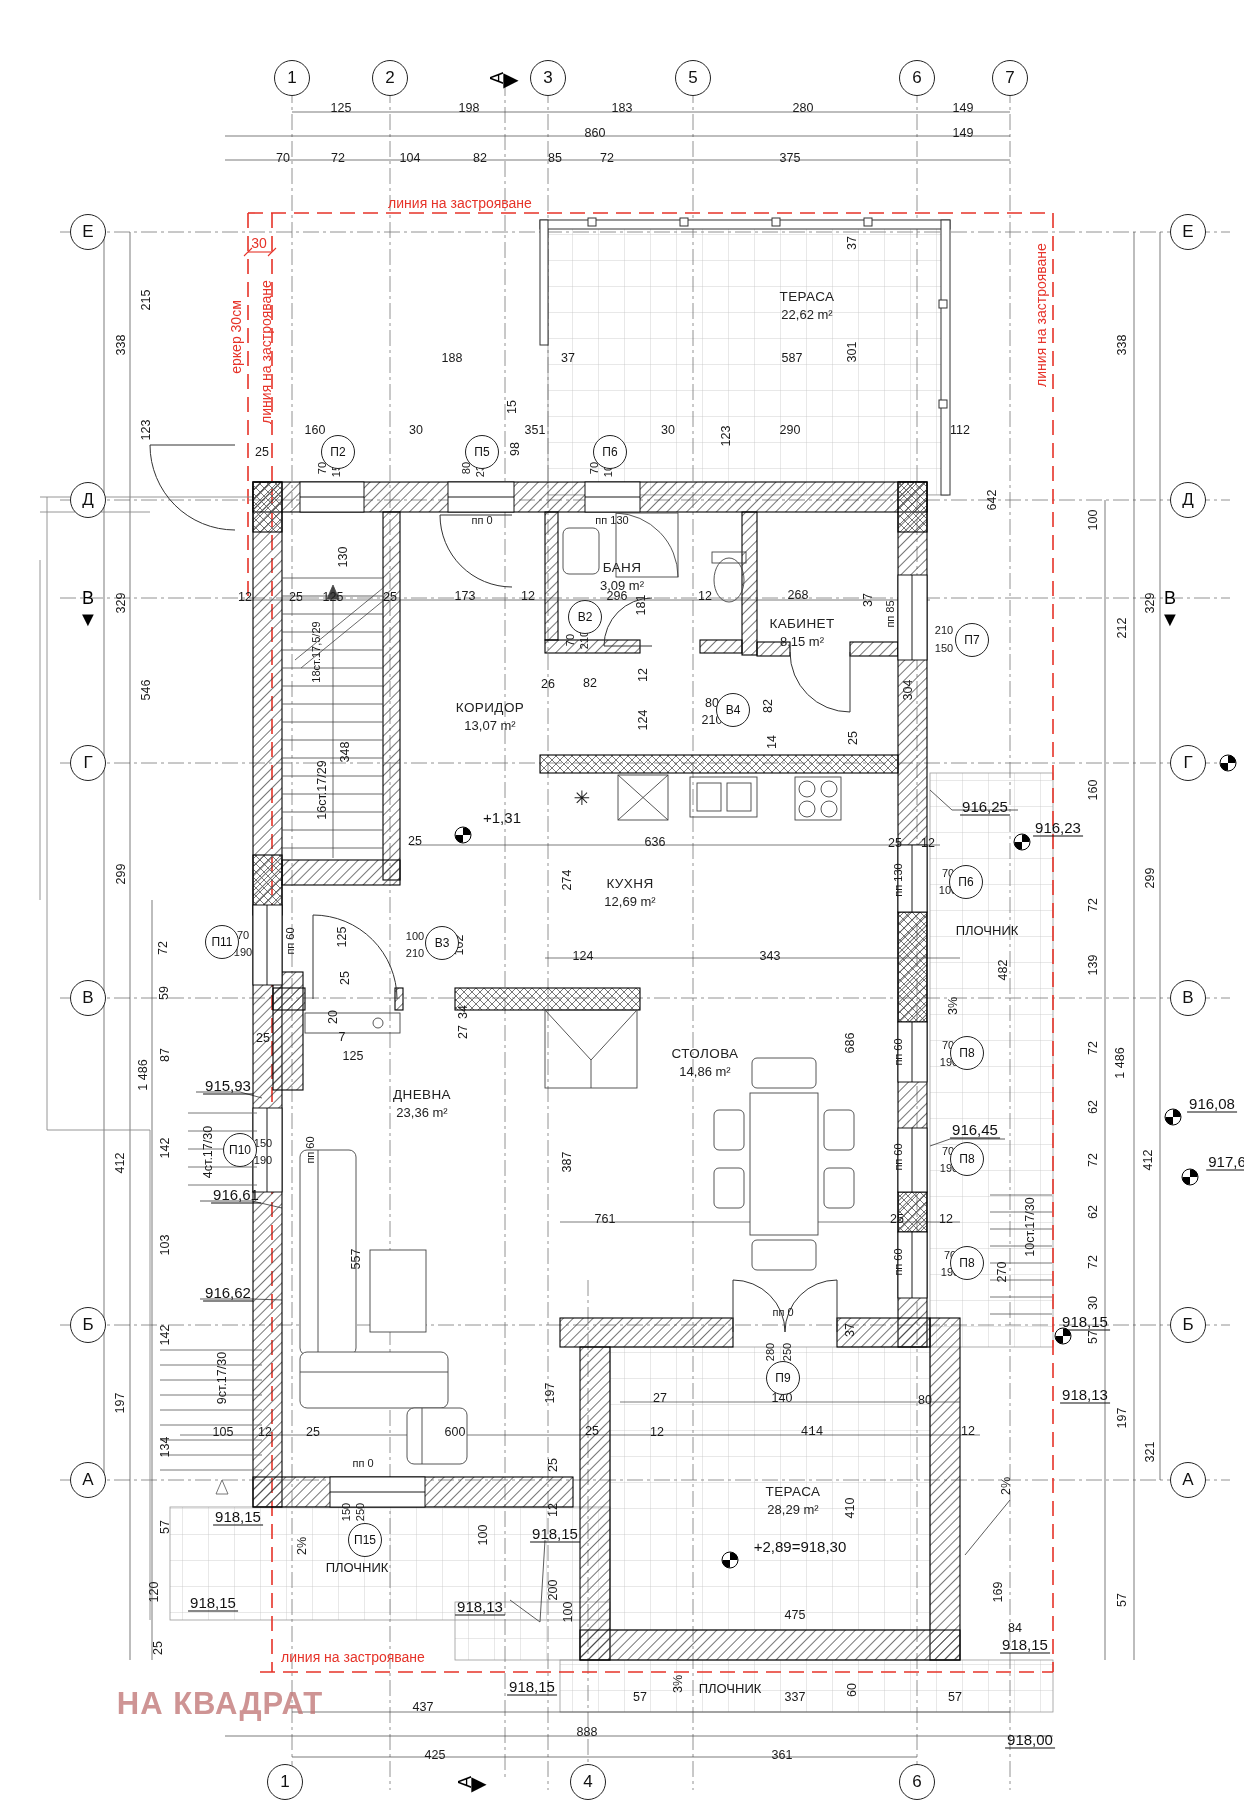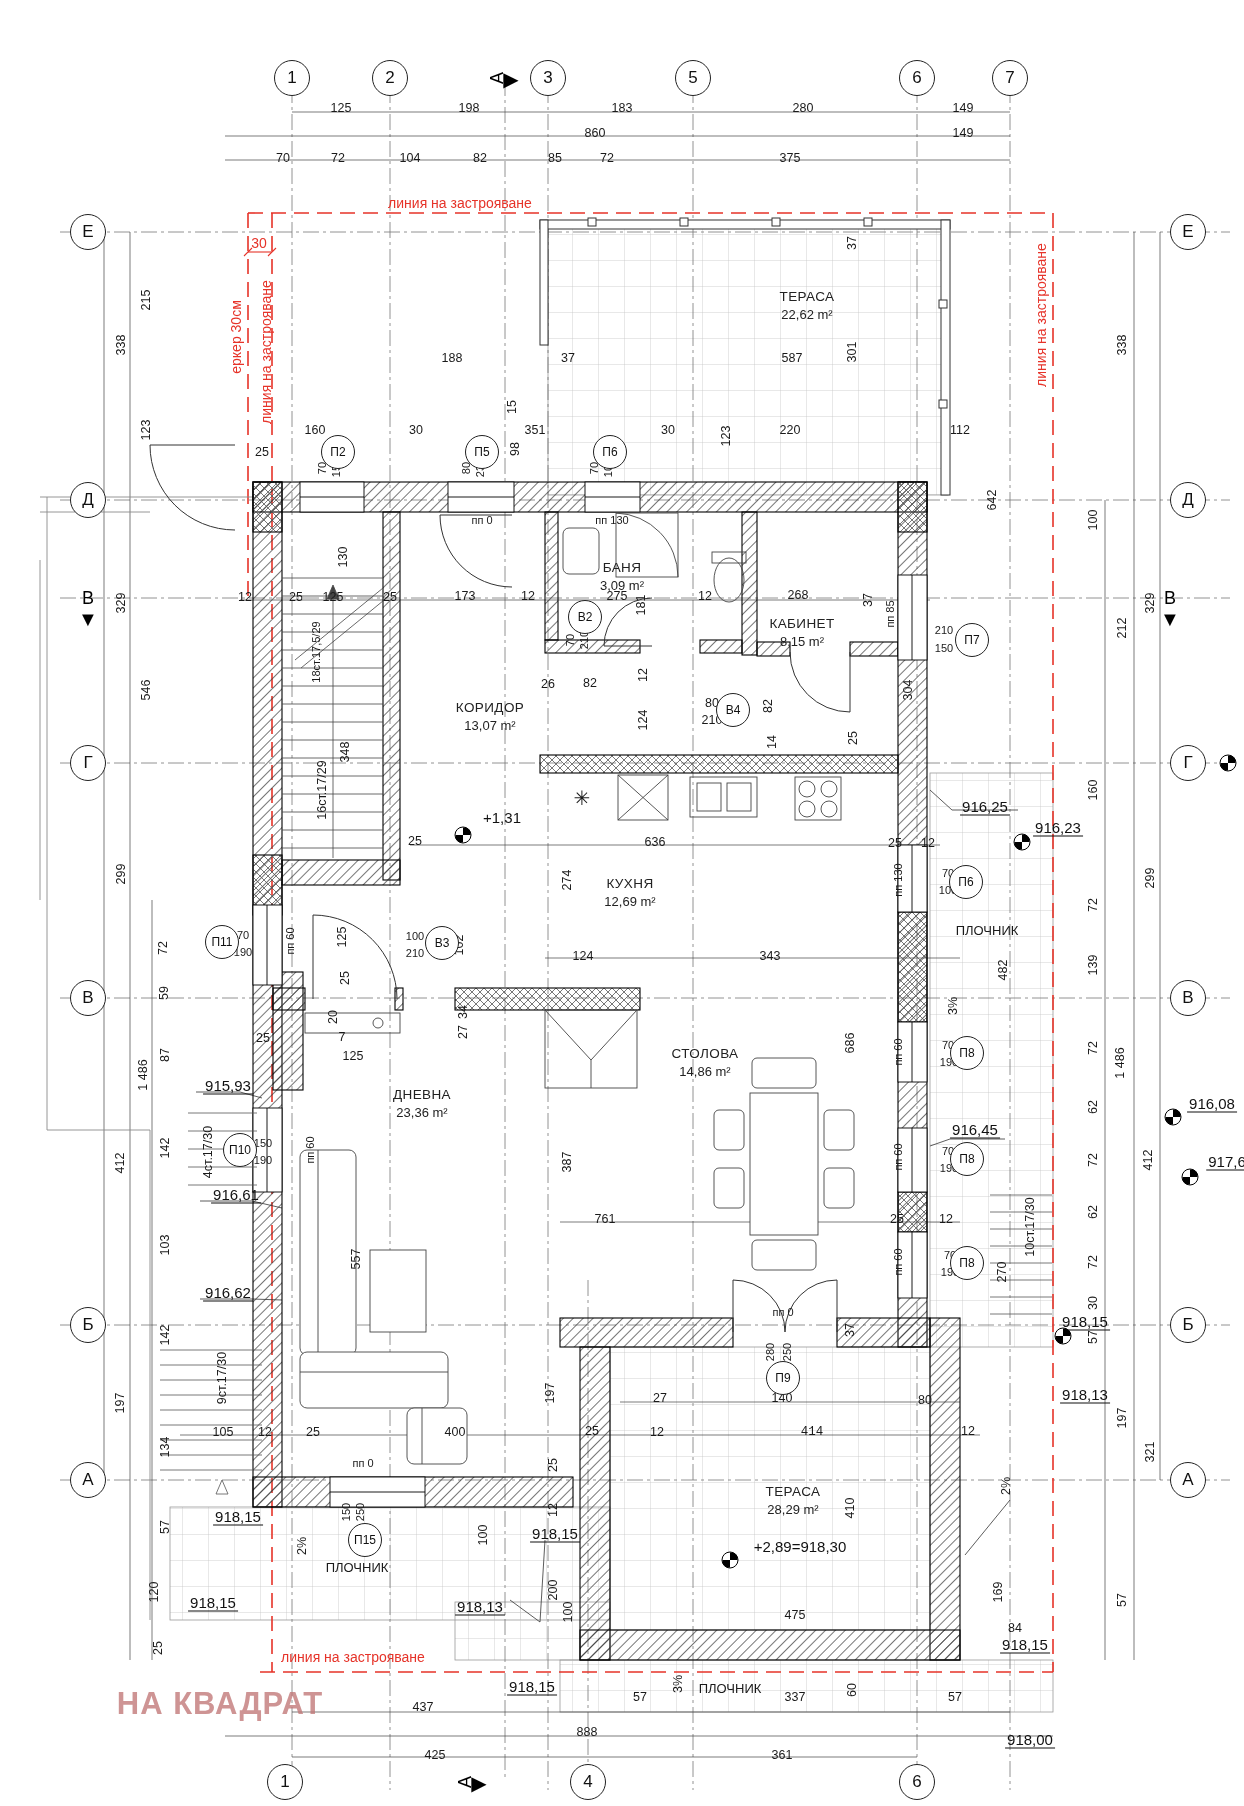--- a/index.html
+++ b/index.html
@@ -344,21 +344,21 @@
       <div class="lbl" style="left: 338px; top: 158px;">72</div>
       <div class="lbl" style="left: 410px; top: 158px;">104</div>
       <div class="lbl" style="left: 480px; top: 158px;">82</div>
       <div class="lbl" style="left: 555px; top: 158px;">85</div>
       <div class="lbl" style="left: 607px; top: 158px;">72</div>
       <div class="lbl" style="left: 790px; top: 158px;">375</div>
       <div class="lbl" style="left: 315px; top: 430px;">160</div>
       <div class="lbl" style="left: 416px; top: 430px;">30</div>
       <div class="lbl" style="left: 535px; top: 430px;">351</div>
       <div class="lbl" style="left: 668px; top: 430px;">30</div>
-      <div class="lbl" style="left: 790px; top: 430px;">220</div>
+      <div class="lbl" style="left: 790px; top: 430px;">290</div>
       <div class="lbl" style="left: 960px; top: 430px;">112</div>
       <div class="lbl rot" style="left: 726px; top: 436px;">123</div>
       <div class="lbl rot" style="left: 992px; top: 500px;">642</div>
       <div class="lbl" style="left: 452px; top: 358px;">188</div>
       <div class="lbl" style="left: 568px; top: 358px;">37</div>
       <div class="lbl" style="left: 792px; top: 358px;">587</div>
       <div class="lbl rot" style="left: 852px; top: 352px;">301</div>
       <div class="lbl rot" style="left: 512px; top: 407px;">15</div>
       <div class="lbl rot" style="left: 852px; top: 243px;">37</div>
       <div class="lbl rot" style="left: 515px; top: 449px;">98</div>
@@ -374,21 +374,21 @@
       <div class="lbl rot" style="left: 343px; top: 557px;">130</div>
       <div class="lbl rot" style="left: 345px; top: 752px;">348</div>
       <div class="lbl rot" style="left: 322px; top: 790px;">16ст.17/29</div>
       <div class="lbl rot" style="left: 316px; top: 652px; font-size: 11px;">18ст.17,5/29</div>
       <div class="lbl" style="left: 245px; top: 597px;">12</div>
       <div class="lbl" style="left: 296px; top: 597px;">25</div>
       <div class="lbl" style="left: 333px; top: 597px;">125</div>
       <div class="lbl" style="left: 390px; top: 597px;">25</div>
       <div class="lbl" style="left: 465px; top: 596px;">173</div>
       <div class="lbl" style="left: 528px; top: 596px;">12</div>
-      <div class="lbl" style="left: 617px; top: 596px;">275</div>
+      <div class="lbl" style="left: 617px; top: 596px;">296</div>
       <div class="lbl" style="left: 705px; top: 596px;">12</div>
       <div class="lbl" style="left: 798px; top: 595px;">268</div>
       <div class="lbl rot" style="left: 641px; top: 605px;">181</div>
       <div class="lbl rot" style="left: 868px; top: 600px;">37</div>
       <div class="lbl rot" style="left: 908px; top: 690px;">304</div>
       <div class="lbl rot" style="left: 890px; top: 614px; font-size: 11px;">пп 85</div>
       <div class="lbl" style="left: 944px; top: 630px; font-size: 11px;">210</div>
       <div class="lbl" style="left: 944px; top: 648px; font-size: 11px;">150</div>
       <div class="lbl rot" style="left: 570px; top: 640px; font-size: 11px;">70</div>
       <div class="lbl rot" style="left: 584px; top: 640px; font-size: 11px;">210</div>
@@ -454,21 +454,21 @@
       <div class="lbl" style="left: 660px; top: 1398px;">27</div>
       <div class="lbl" style="left: 782px; top: 1398px;">140</div>
       <div class="lbl" style="left: 925px; top: 1400px;">80</div>
       <div class="lbl rot" style="left: 850px; top: 1330px;">37</div>
       <div class="lbl rot" style="left: 770px; top: 1352px; font-size: 11px;">280</div>
       <div class="lbl rot" style="left: 787px; top: 1352px; font-size: 11px;">250</div>
       <div class="lbl" style="left: 783px; top: 1312px; font-size: 11px;">пп 0</div>
       <div class="lbl" style="left: 223px; top: 1432px;">105</div>
       <div class="lbl" style="left: 265px; top: 1432px;">12</div>
       <div class="lbl" style="left: 313px; top: 1432px;">25</div>
-      <div class="lbl" style="left: 455px; top: 1432px;">400</div>
+      <div class="lbl" style="left: 455px; top: 1432px;">600</div>
       <div class="lbl" style="left: 592px; top: 1431px;">25</div>
       <div class="lbl" style="left: 657px; top: 1432px;">12</div>
       <div class="lbl" style="left: 812px; top: 1432px; font-family: Liberation Mono, monospace;">414</div>
       <div class="lbl" style="left: 968px; top: 1431px;">12</div>
       <div class="lbl rot" style="left: 550px; top: 1393px;">197</div>
       <div class="lbl rot" style="left: 553px; top: 1465px;">25</div>
       <div class="lbl rot" style="left: 553px; top: 1510px;">12</div>
       <div class="lbl rot" style="left: 483px; top: 1535px;">100</div>
       <div class="lbl rot" style="left: 553px; top: 1590px;">200</div>
       <div class="lbl rot" style="left: 850px; top: 1508px;">410</div>

